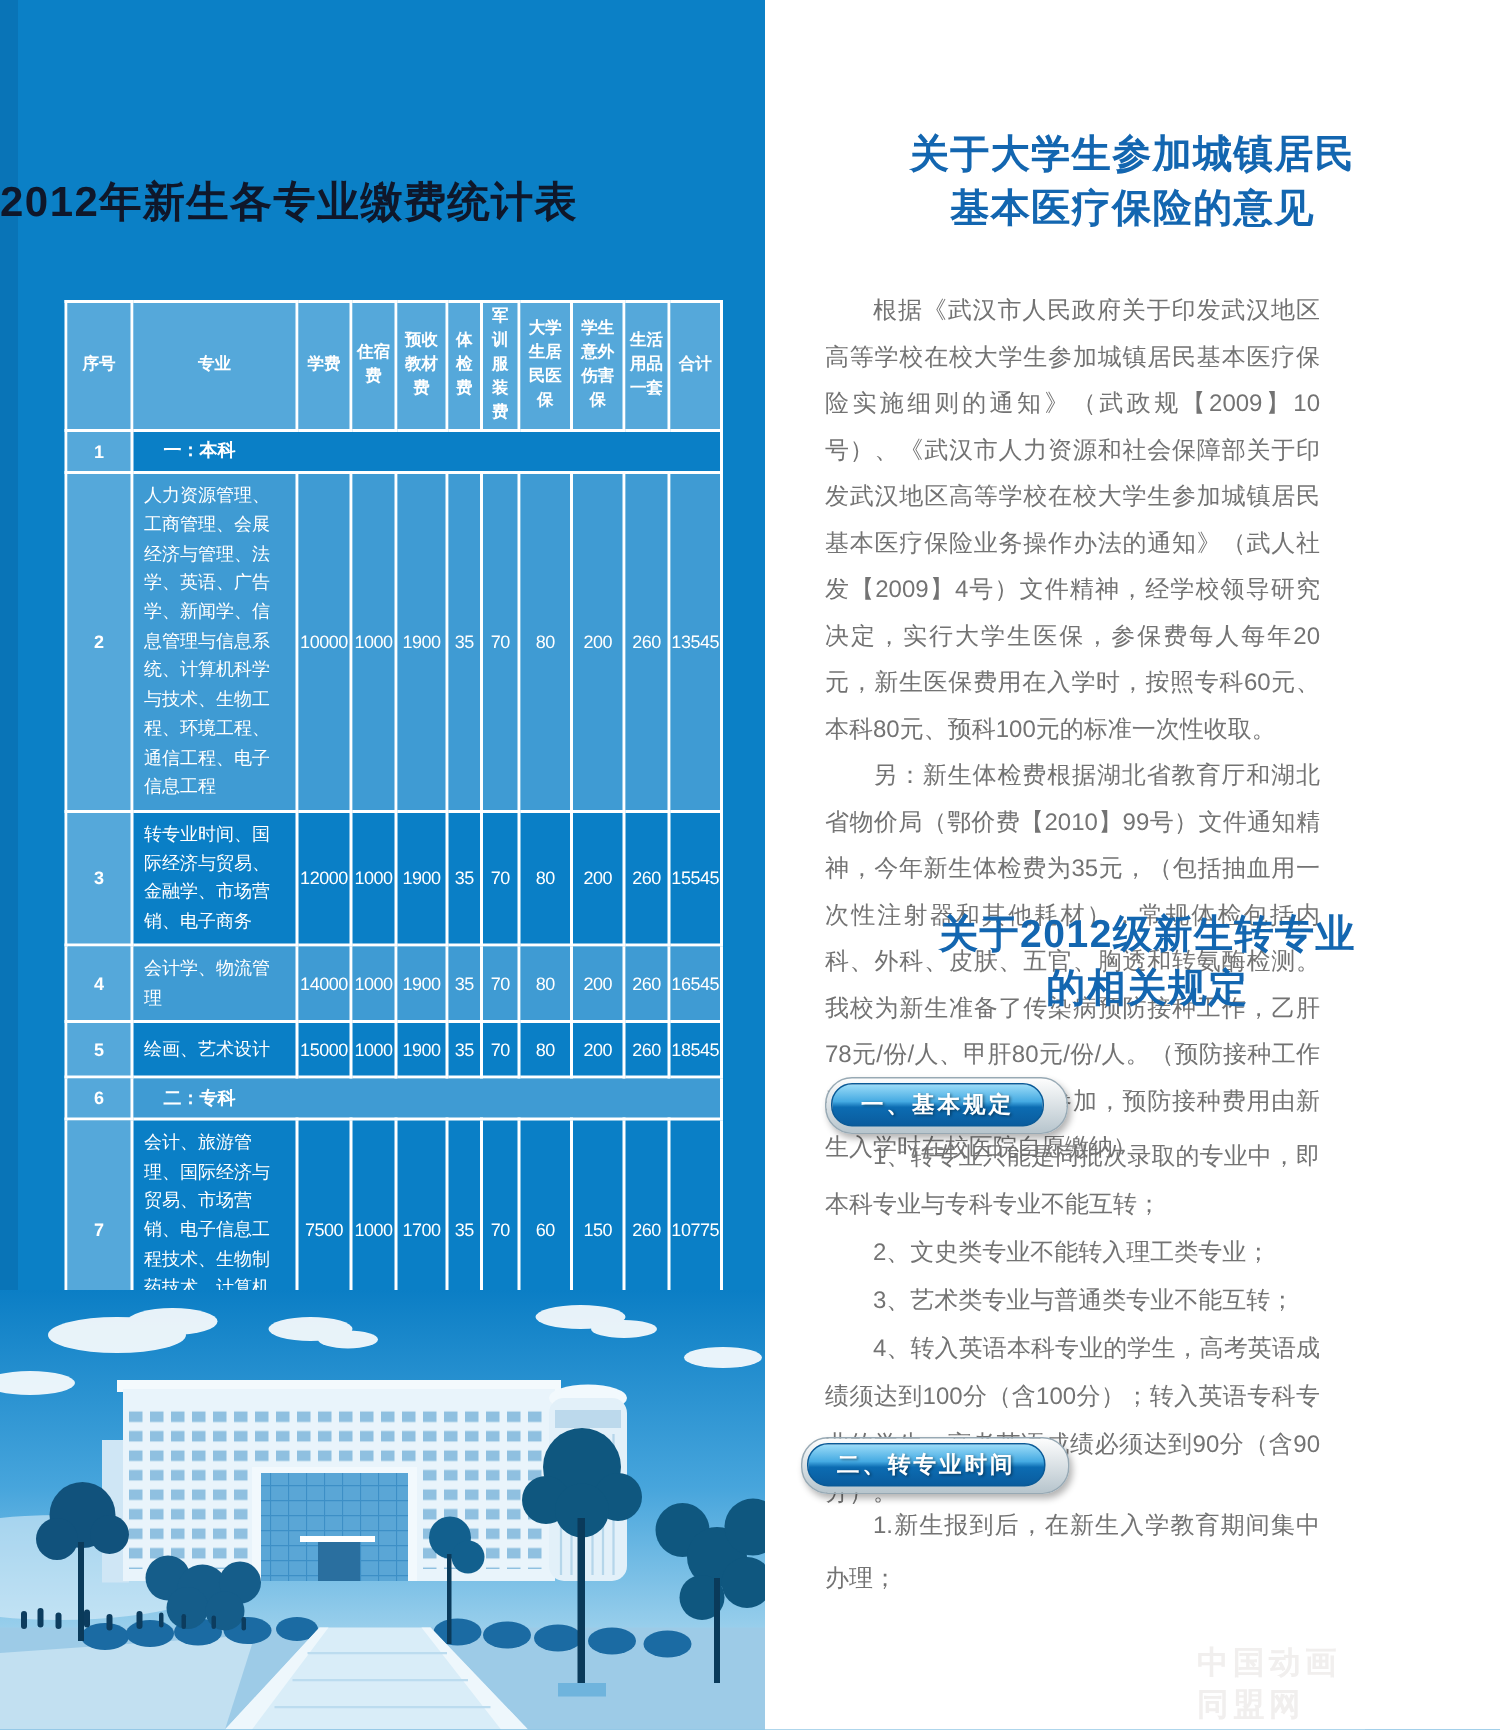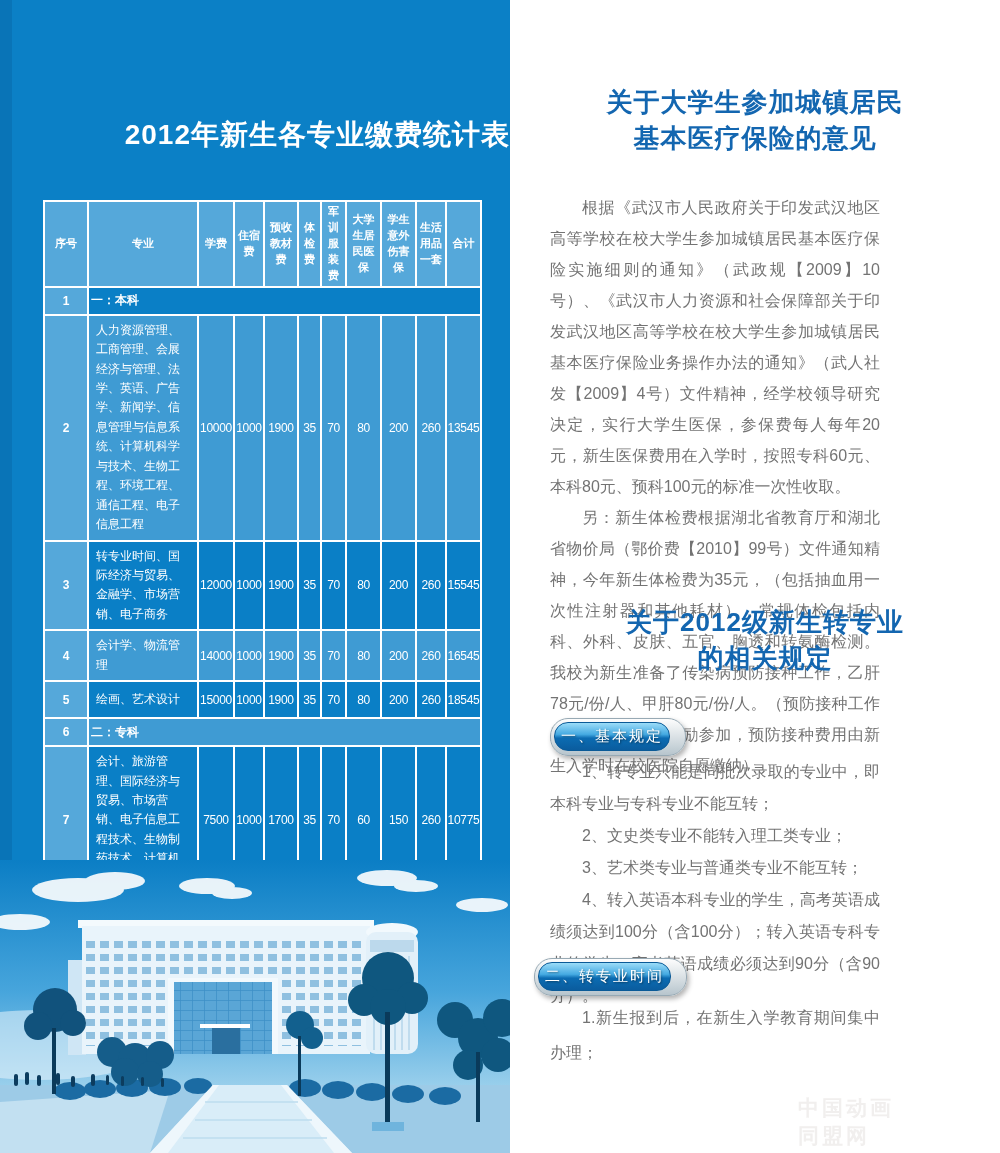--- a/index.html
+++ b/index.html
@@ -2,30 +2,30 @@
 <html><head>
 <meta charset="utf-8">
 <style>
   html,body{margin:0;padding:0;}
   body{font-family:"Liberation Sans","DejaVu Sans",sans-serif;}
   .page{position:relative;width:1000px;height:1153px;overflow:hidden;background:#ffffff;}
 
   
   .left-panel{position:absolute;left:0;top:0;width:510px;height:1153px;background:#0b80c6;}
   .left-edge-shade{position:absolute;left:0;top:0;width:12px;height:862px;background:rgba(0,35,70,0.12);}
-  .table-title{position:absolute;left:0;top:116px;width:510px;text-align:right;
-    color:#ffffff;font-size:28px;font-weight:bold;letter-spacing:1px;}
+  .table-title{position:absolute;left:0;top:116px;width:510px;text-align:left;
+    color:#0f172a;font-size:28px;font-weight:bold;letter-spacing:1px;}
 
   table.fee-table{position:absolute;left:43px;top:200px;width:437px;border-collapse:collapse;table-layout:fixed;}
   table.fee-table th,table.fee-table td{border:2px solid #ffffff;color:#ffffff;vertical-align:middle;overflow:hidden;}
   table.fee-table th{background:#55a8da;font-size:11px;font-weight:bold;line-height:1.45;padding:2px 1px;text-align:center;}
   td.no{background:#55a8da;text-align:center;font-size:12px;font-weight:bold;}
   tr.dark td.c{background:#0a7fc6;}
   tr.light td.c{background:#3f9bd3;}
-  td.sec{font-size:12px;font-weight:bold;text-align:left;padding:4px 2px;}
+  td.sec{font-size:12px;font-weight:bold;text-align:left;padding:4px 20px;}
   td.major{font-size:12px;text-align:left;padding:5px 7px;line-height:1.62;}
   td.val{font-size:12px;text-align:center;padding:0;letter-spacing:-0.3px;}
   tr.hrow{height:58px;} tr.r1{height:28px;} tr.r2{height:128px;} tr.r3{height:70px;}
   tr.r4{height:35px;} tr.r5{height:37px;} tr.r6{height:28px;} tr.r7{height:78px;}
   tr.r8{height:36px;} tr.r9{height:33px;} tr.r10{height:39px;}
 
   .photo{position:absolute;left:0;top:860px;width:510px;height:293px;}
 
   
   .right-panel{position:absolute;left:510px;top:0;width:400px;height:1153px;background:#ffffff;}
@@ -39,21 +39,21 @@
   .rules{top:756px;line-height:32px;}
   .rules p{margin:0;text-indent:2em;}
   .times{top:1000px;line-height:35px;}
   .times p{margin:0;text-indent:2em;}
 
   .pill-outer{position:absolute;display:inline-flex;align-items:center;
     background:linear-gradient(180deg,#fdfdfd,#b7c5cd);border:1px solid #97a9b4;border-radius:18px;
     padding:3px 15px 4px 3px;box-shadow:2px 3px 5px rgba(0,0,0,0.3);}
   .pill-inner{border-radius:14px;border:1px solid #0a5a97;
     background:linear-gradient(180deg,#9bdcf8 0%,#45aae2 42%,#0c6cb2 56%,#0a5c9e 100%);
-    color:#ffffff;font-weight:normal;font-size:15px;padding:4px 6px;letter-spacing:2px;
+    color:#ffffff;font-weight:bold;font-size:15px;padding:4px 19px;letter-spacing:2px;
     text-shadow:1px 1px 2px rgba(0,0,0,0.45);white-space:nowrap;}
   .pill1{left:40px;top:718px;} .pill2{left:24px;top:958px;}
 
   .watermark{position:absolute;left:288px;top:1094px;color:#f1efee;font-size:21px;
     font-weight:bold;letter-spacing:3px;}
 </style>
 </head>
 <body>
 
 <div class="page">

